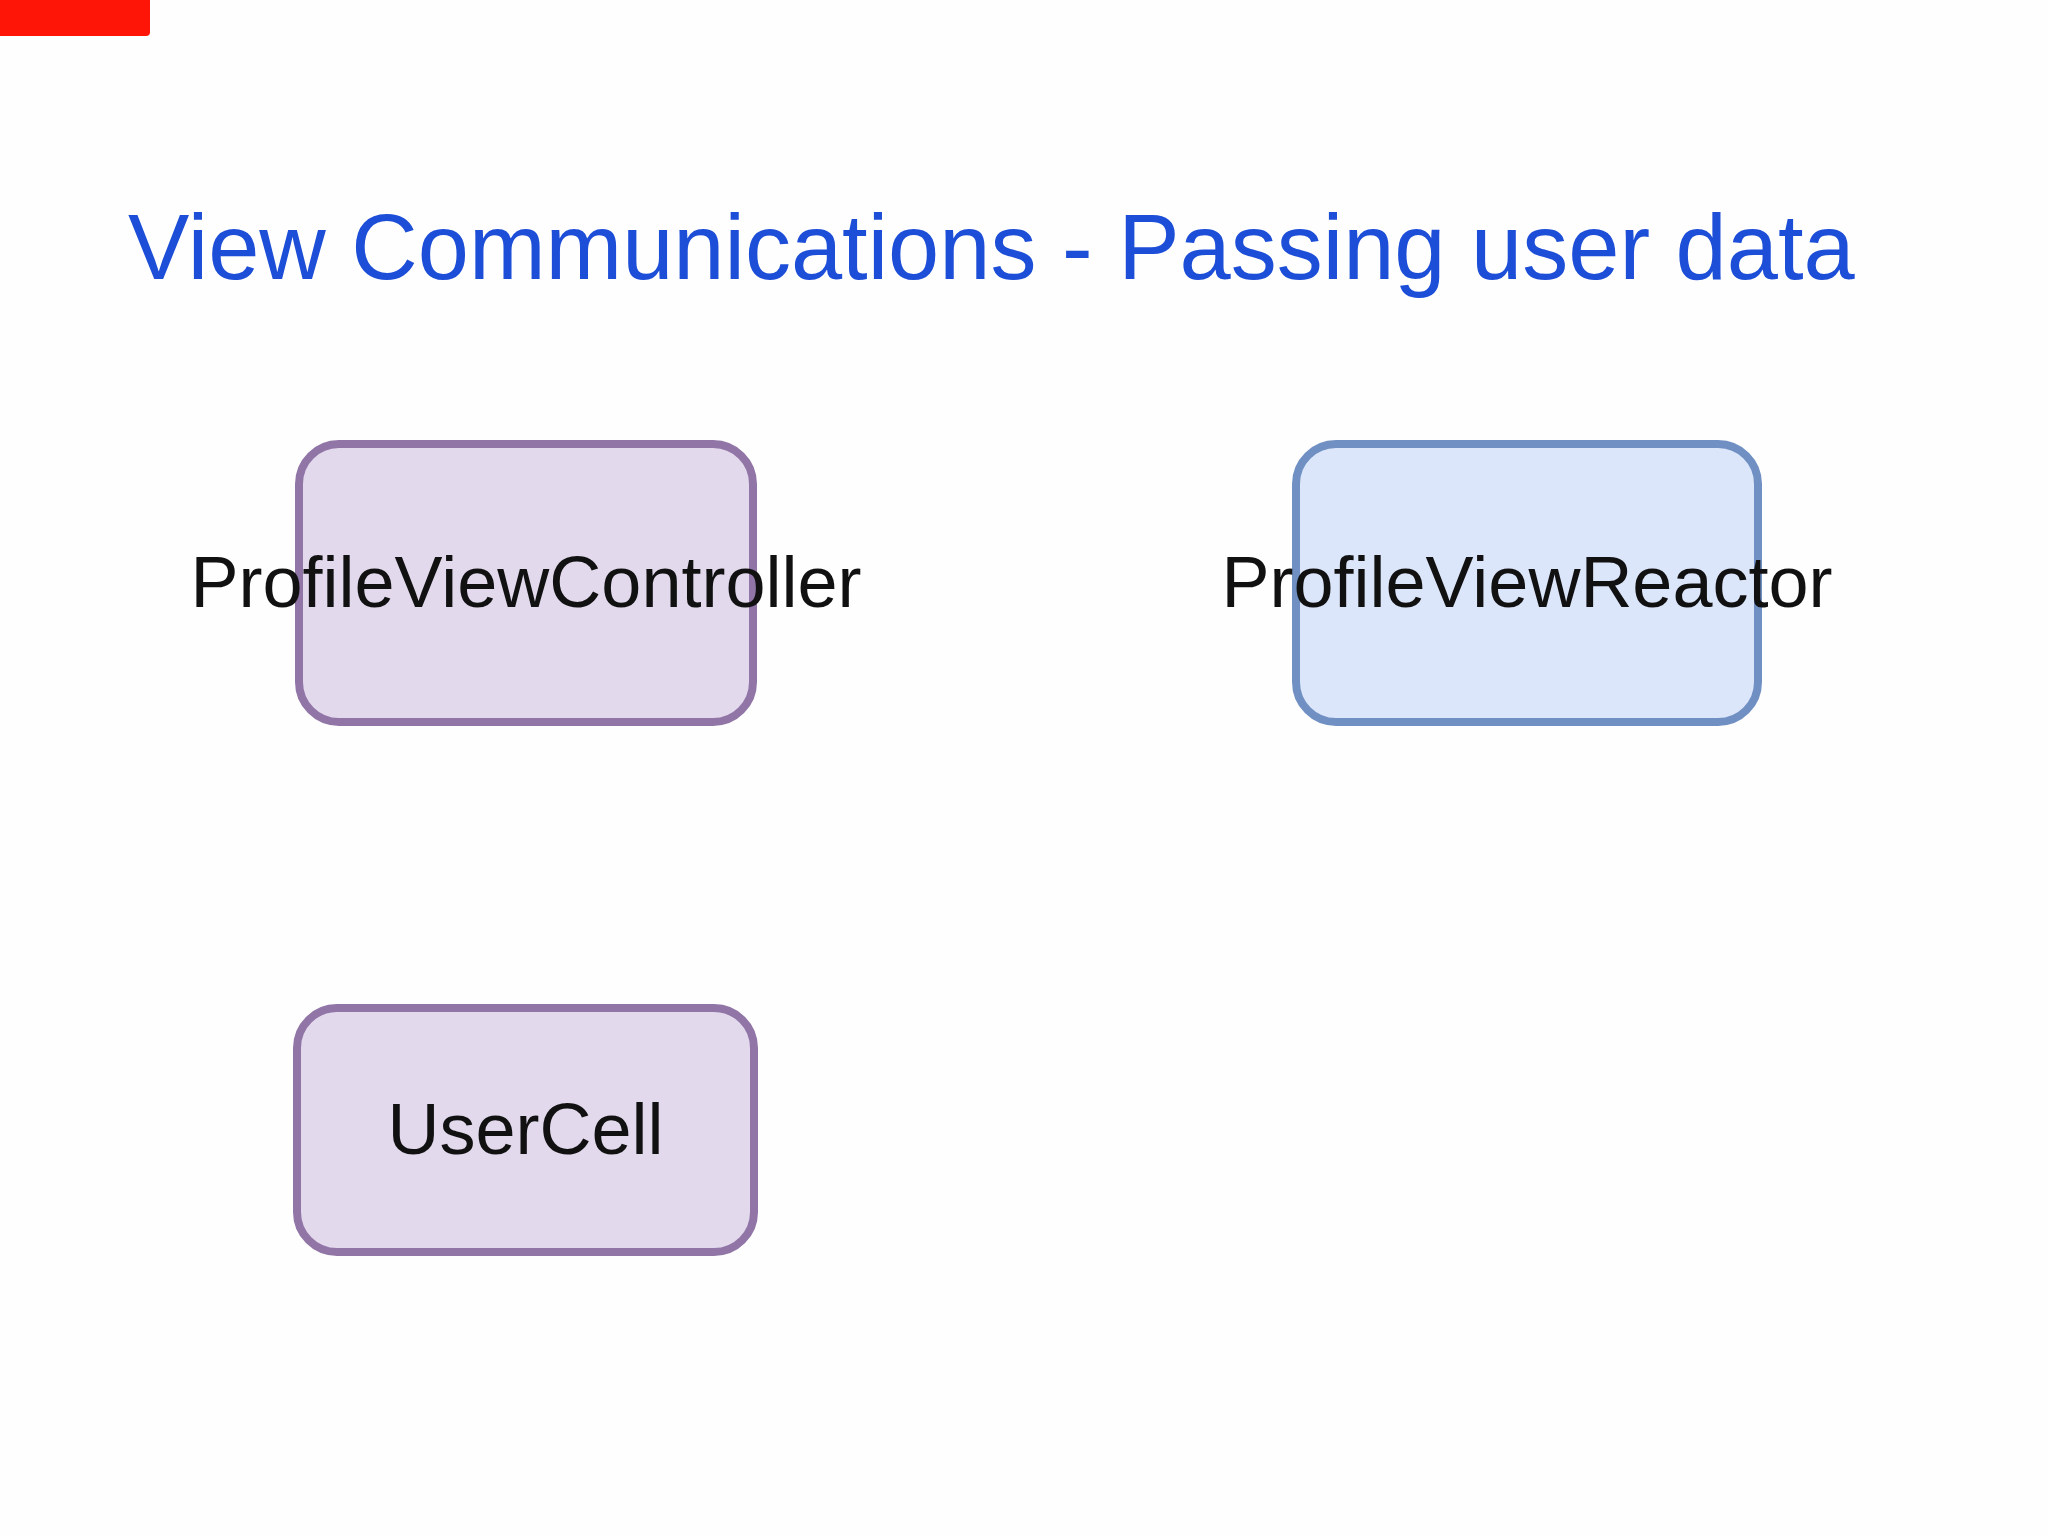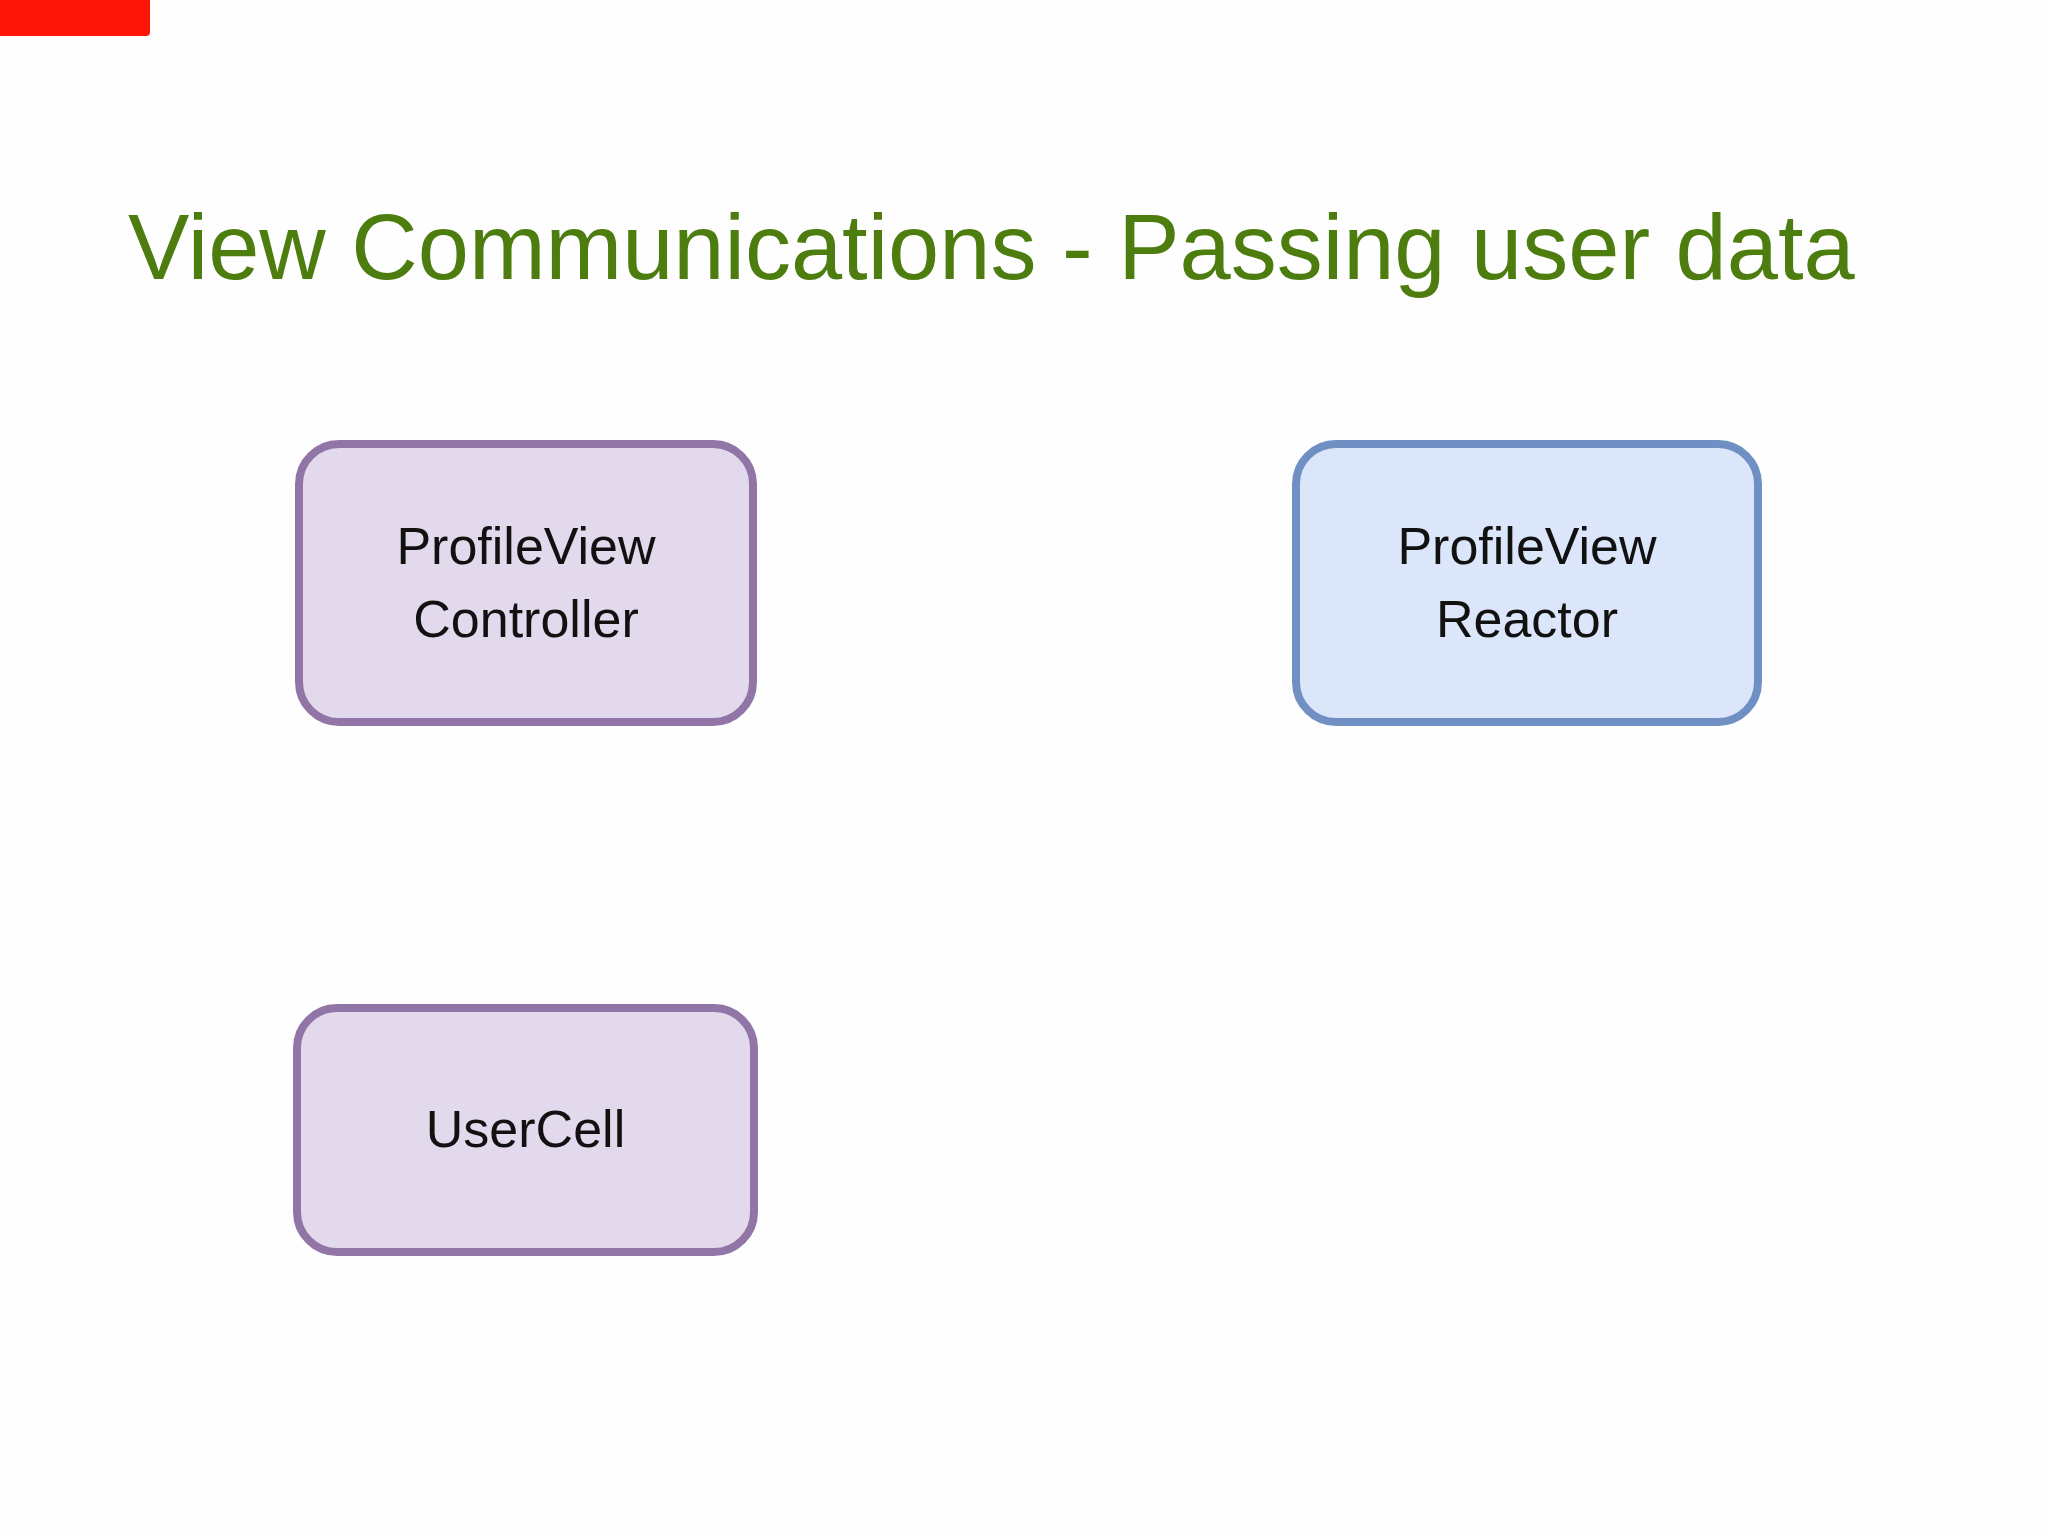--- a/index.html
+++ b/index.html
@@ -25,35 +25,35 @@
     border-bottom-right-radius: 4px;
   }
   .slide-title {
     position: absolute;
     left: 128px;
     top: 128px;
     width: 1800px;
     font-size: 92px;
     line-height: 1.25;
     font-weight: 400;
-    color: #4d7c0f;
+    color: #1d4ed8;
     white-space: nowrap;
   }
   .node {
     position: absolute;
     box-sizing: border-box;
     border-style: solid;
     border-width: 8px;
     border-radius: 44px;
     display: flex;
-    flex-direction: column;
+    flex-direction: row;
     align-items: center;
     justify-content: center;
     text-align: center;
-    font-size: 52px;
+    font-size: 72px;
     line-height: 1.41;
     font-weight: 400;
   }
   .node-line {
     display: block;
     white-space: nowrap;
   }
   .node-profile-view-controller {
     left: 295px;
     top: 440px;

